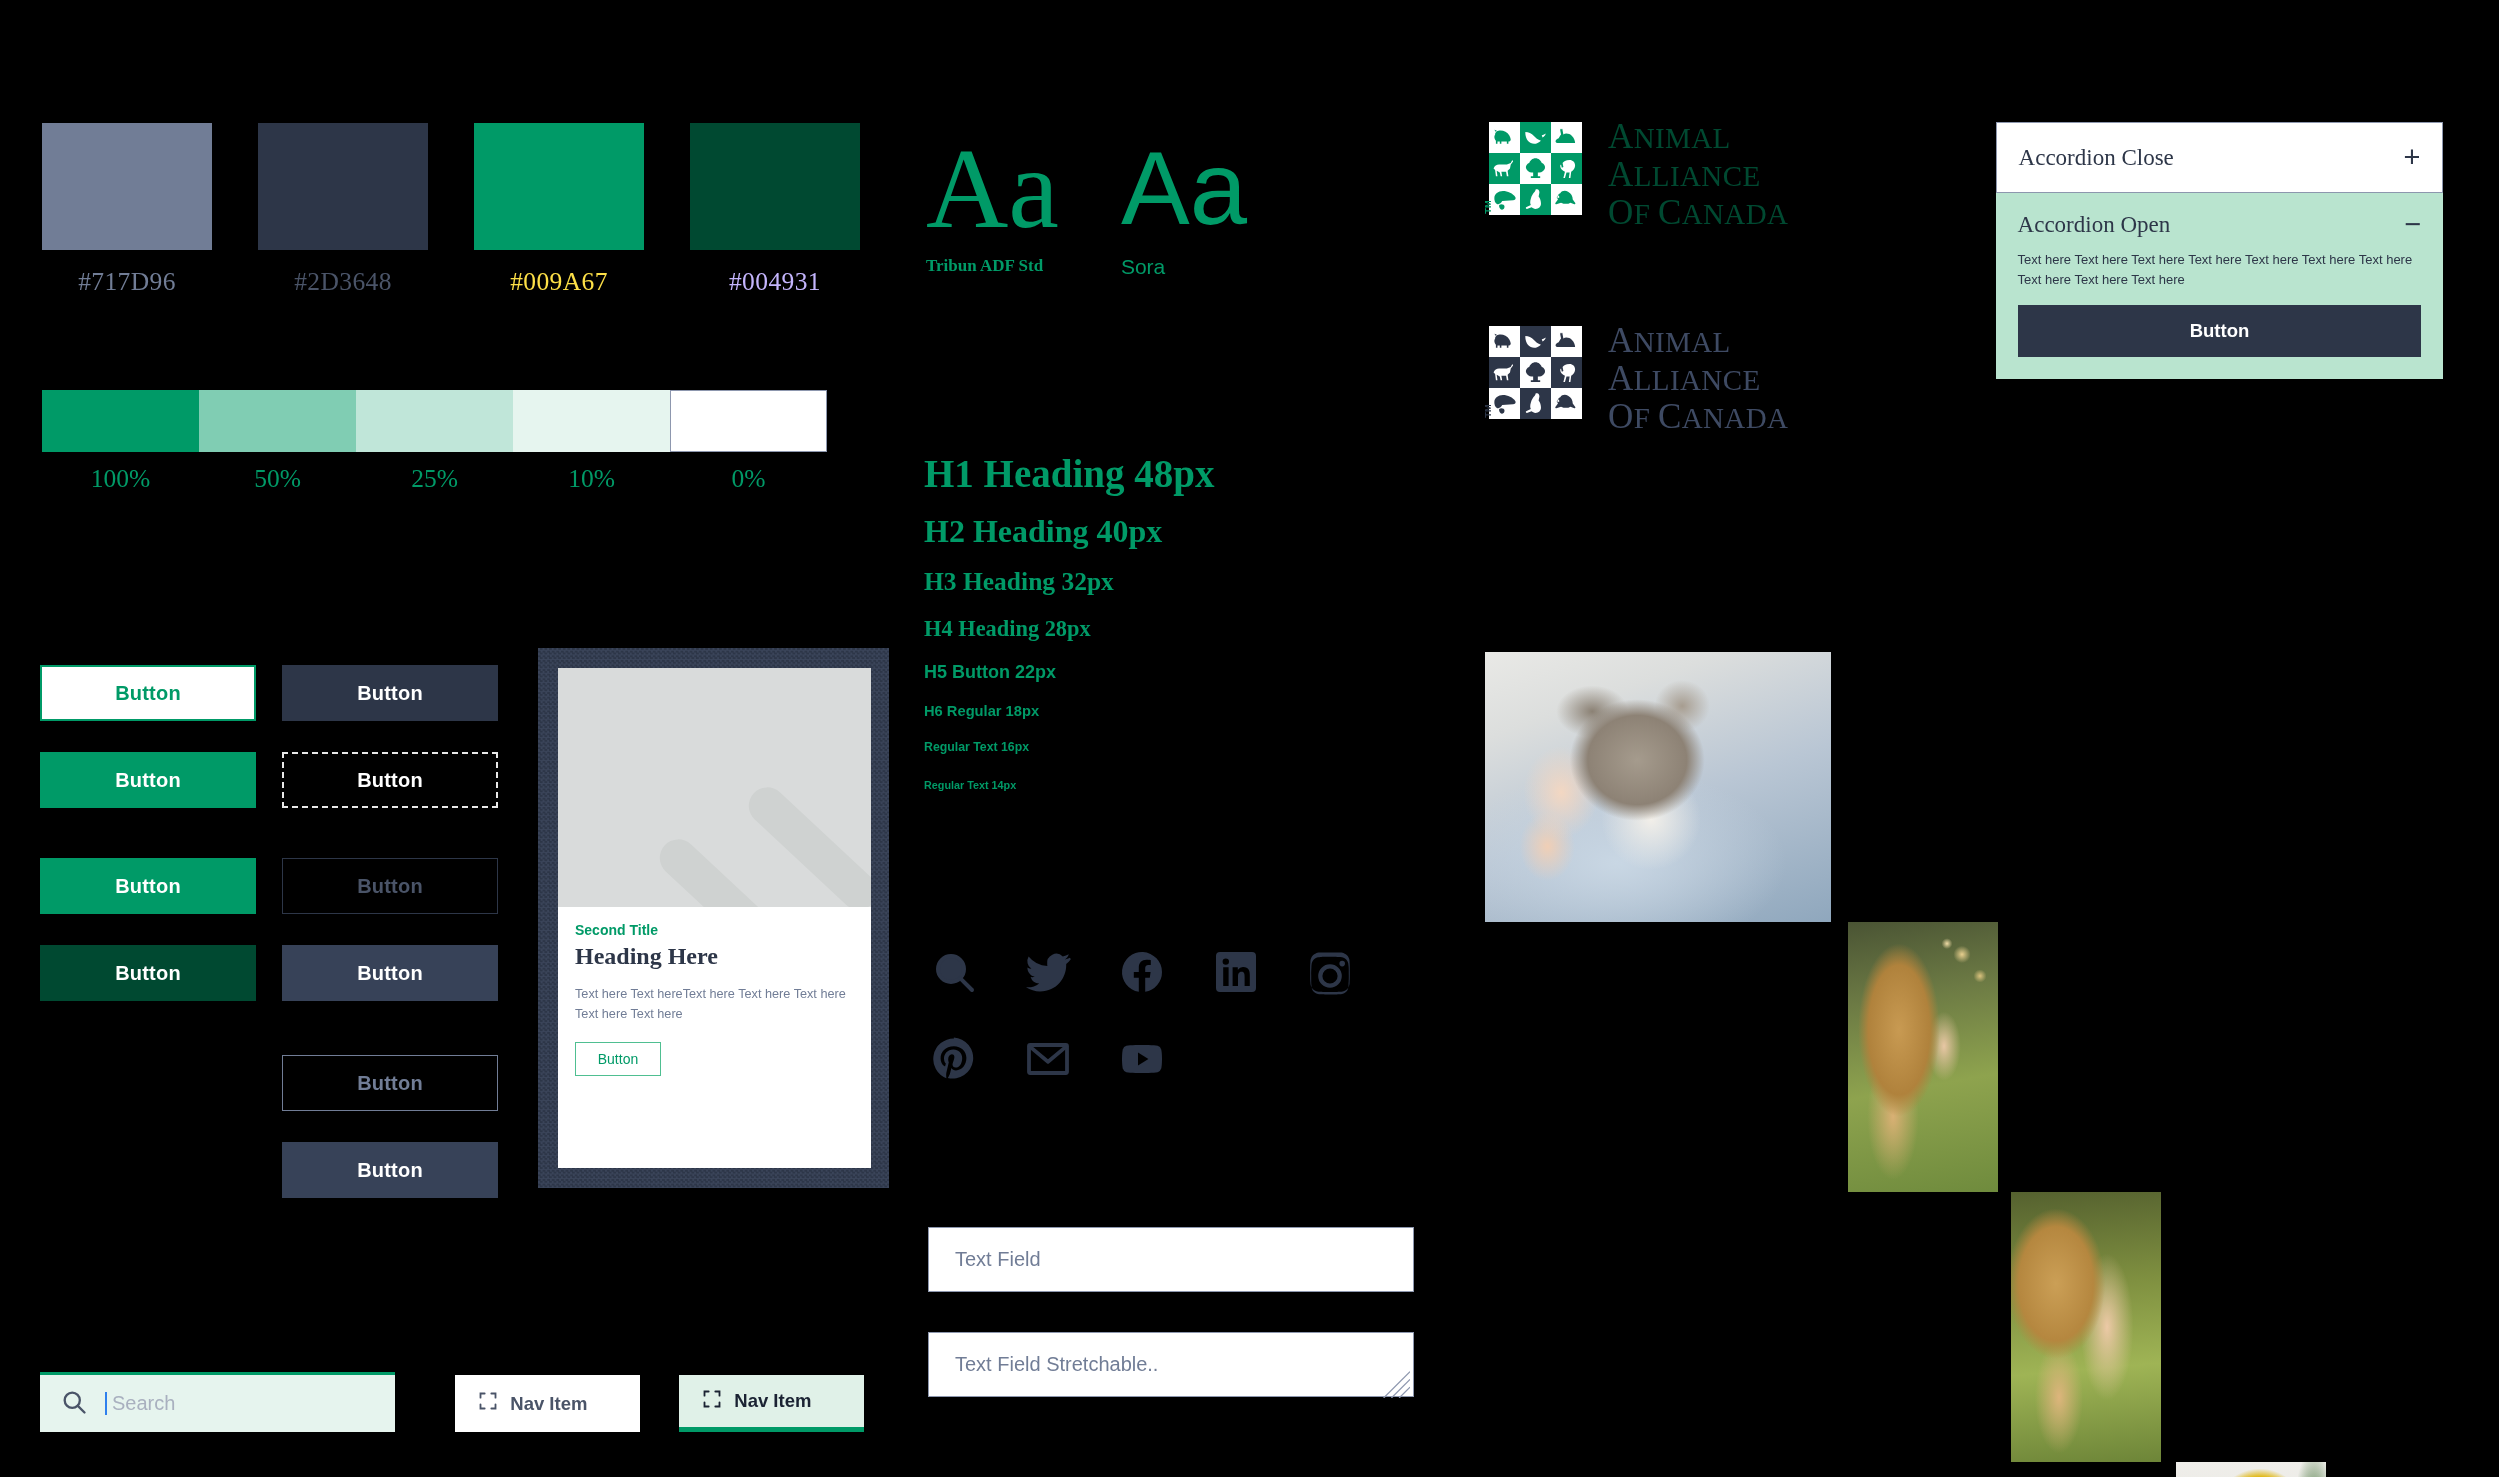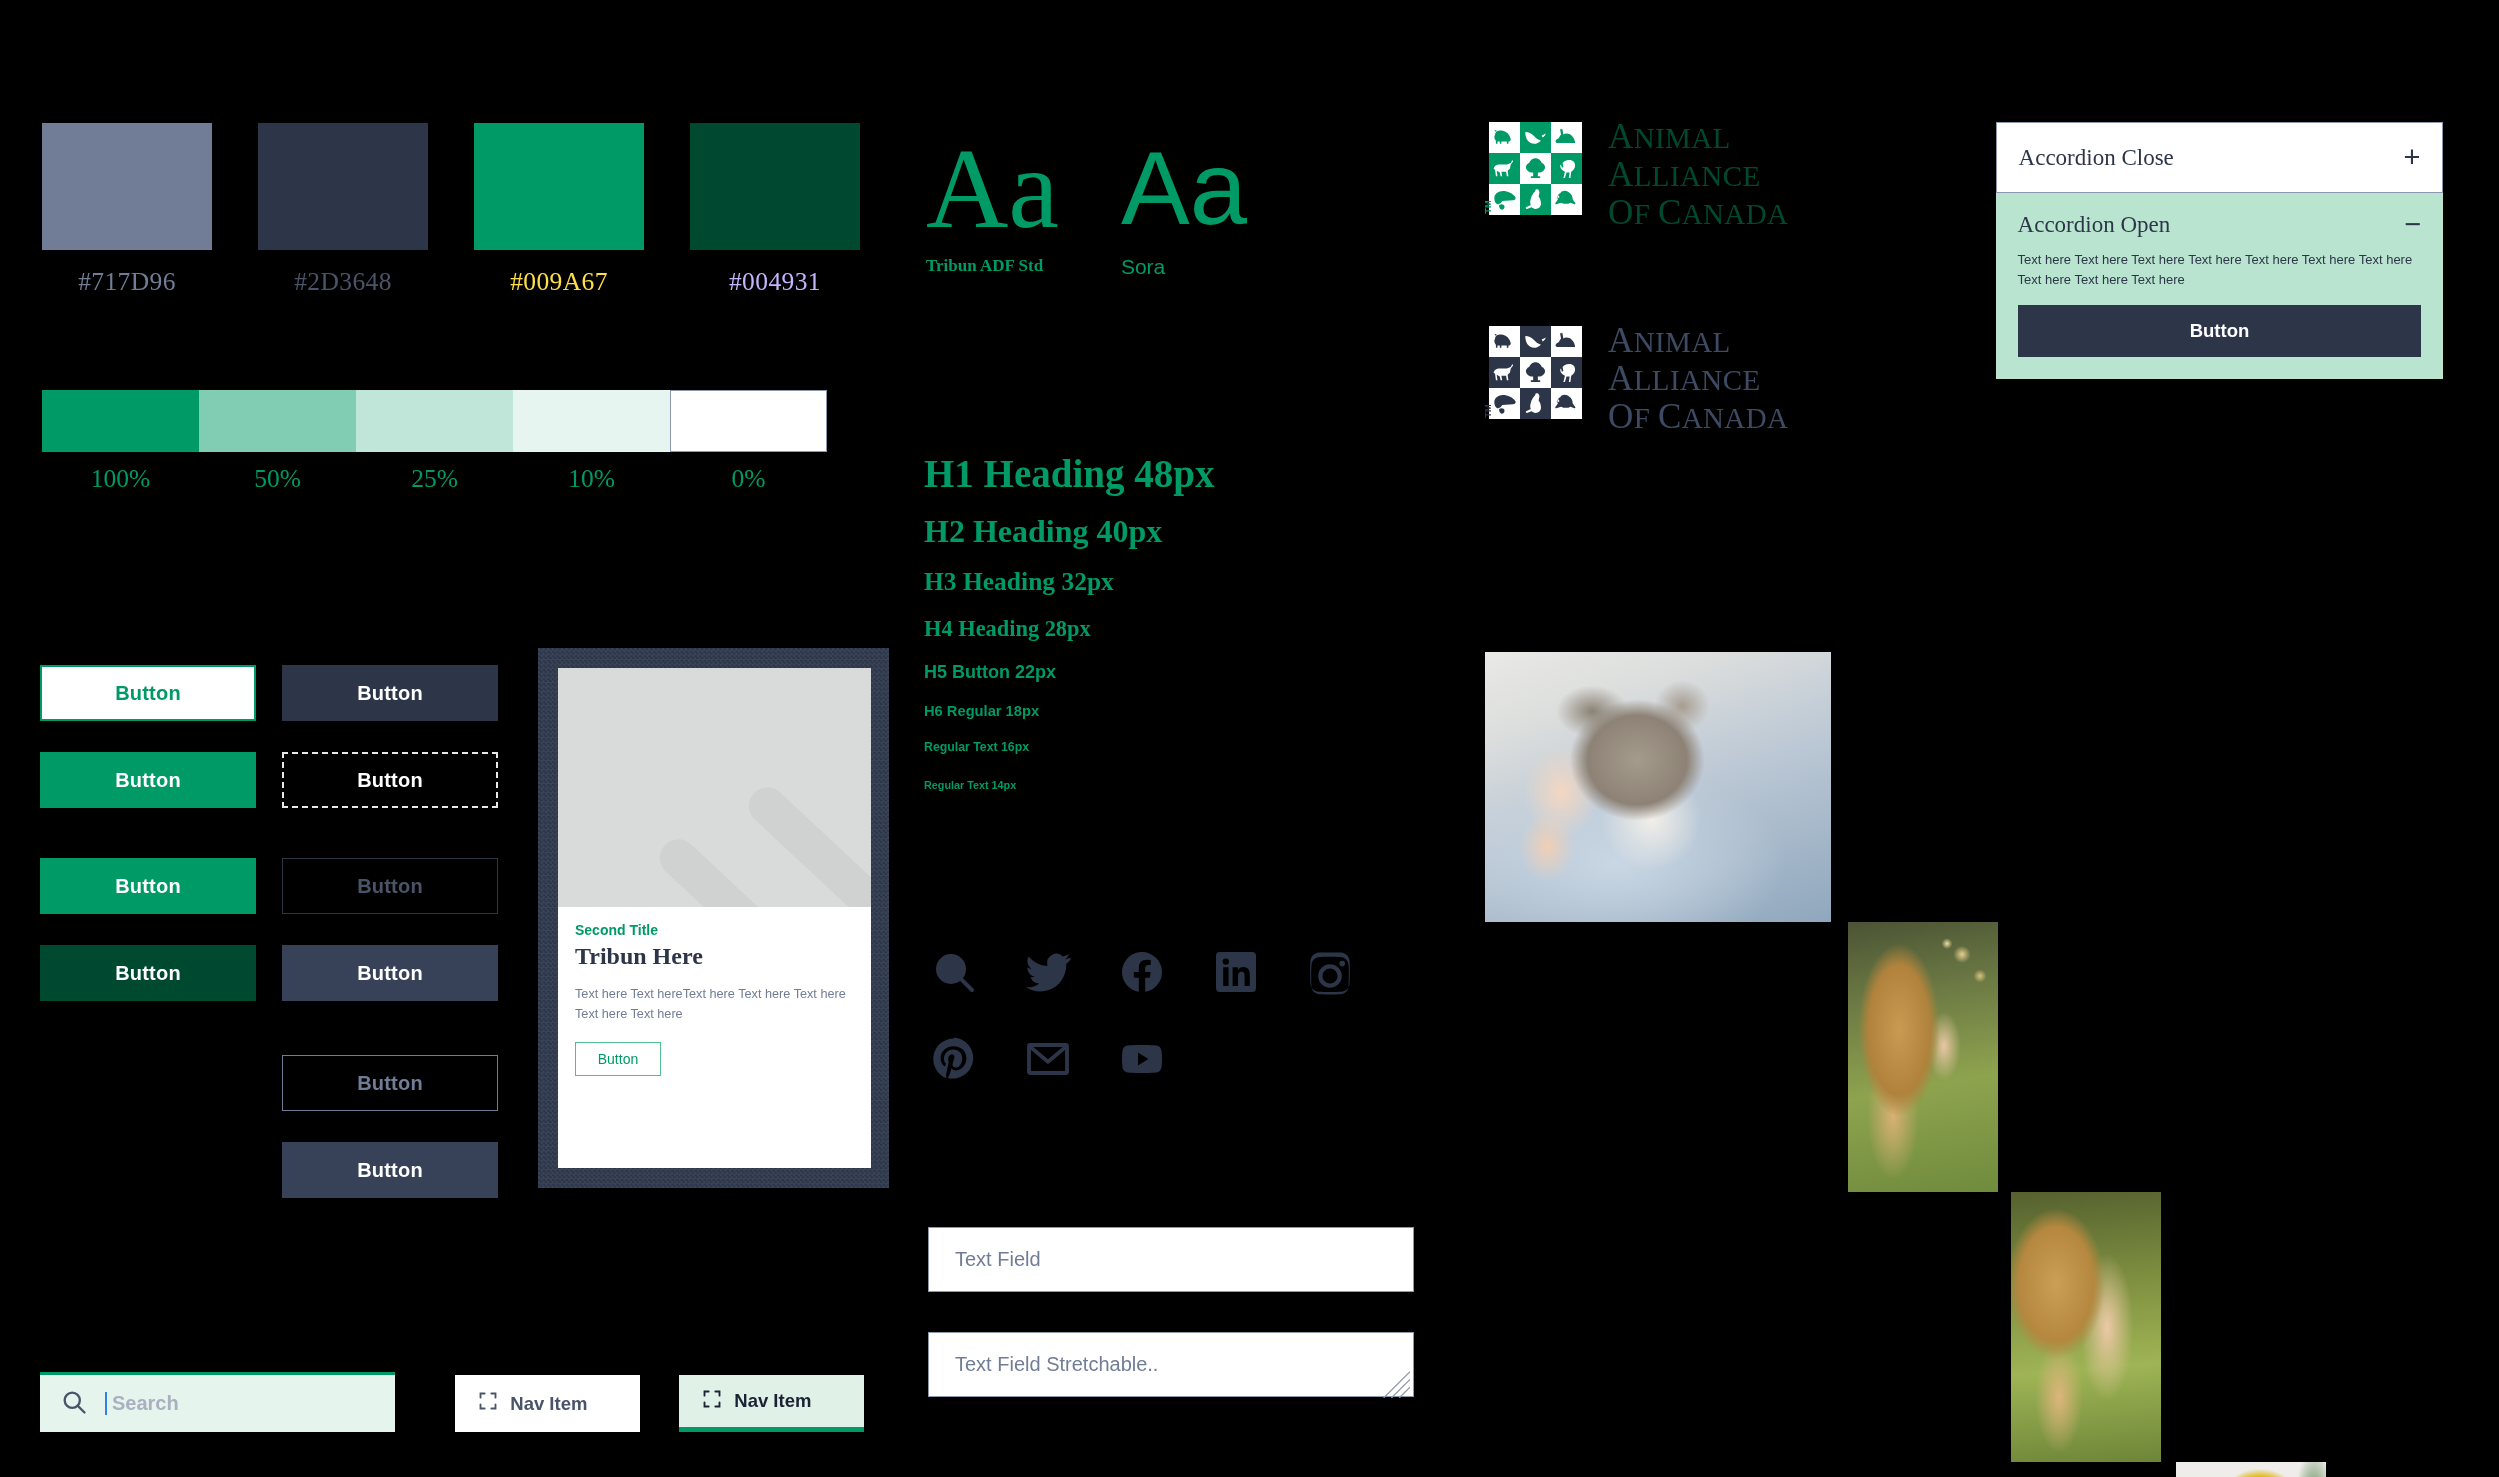--- a/index.html
+++ b/index.html
@@ -213,21 +213,21 @@
   <div class="abs" style="left:282px; top:1055px; display:flex; flex-direction:column; gap:31px;">
     <div class="btn btn-ghost2">Button</div>
     <div class="btn btn-navy-lt">Button</div>
   </div>
 
   <div class="abs card-frame" style="left:538px; top:648px;">
     <div class="card-inner">
       <div class="card-img"></div>
       <div class="card-body">
         <div class="card-eyebrow">Second Title</div>
-        <div class="card-heading">Tribun Here</div>
+        <div class="card-heading">Heading Here</div>
         <div class="card-text">Text here Text hereText here Text here Text here Text here Text here</div>
         <div class="card-btn">Button</div>
       </div>
     </div>
   </div>
 
   <div class="abs" style="left:926px; top:135px; display:flex; gap:62px; align-items:flex-start;">
     <div>
       <div class="ty serif" style="font-size:114px; line-height:.95; font-weight:normal;">Aa</div>
       <div class="ty serif" style="font-size:17px; margin-top:12.3px; font-weight:bold;">Tribun ADF Std</div>
@@ -312,21 +312,21 @@
   <div class="abs" style="left:1379px; top:1370px; width:31px; height:28px; overflow:hidden;">
     <svg width="31" height="28" viewBox="0 0 40 36">
       <g stroke="#8D97AE" stroke-width="1.6">
         <line x1="6" y1="36" x2="40" y2="2"></line>
         <line x1="16" y1="36" x2="40" y2="12"></line>
         <line x1="26" y1="36" x2="40" y2="22"></line>
       </g>
     </svg>
   </div>
 
-  <div class="abs search-bar" style="left:40px; top:1372px;font-weight:bold;">
+  <div class="abs search-bar" style="left:40px; top:1372px;">
     <span>
       <svg width="28" height="28" viewBox="0 0 24 24" fill="none" stroke="#4A5468" stroke-width="2">
         <circle cx="10.5" cy="10.5" r="6.5"></circle>
           <line x1="15.3" y1="15.3" x2="21" y2="21" stroke-linecap="round"></line>
       </svg>
     </span>
     <span class="search-caret"></span>
     <span class="search-ph" style="margin-left:-12.3px;">Search</span>
   </div>
 

